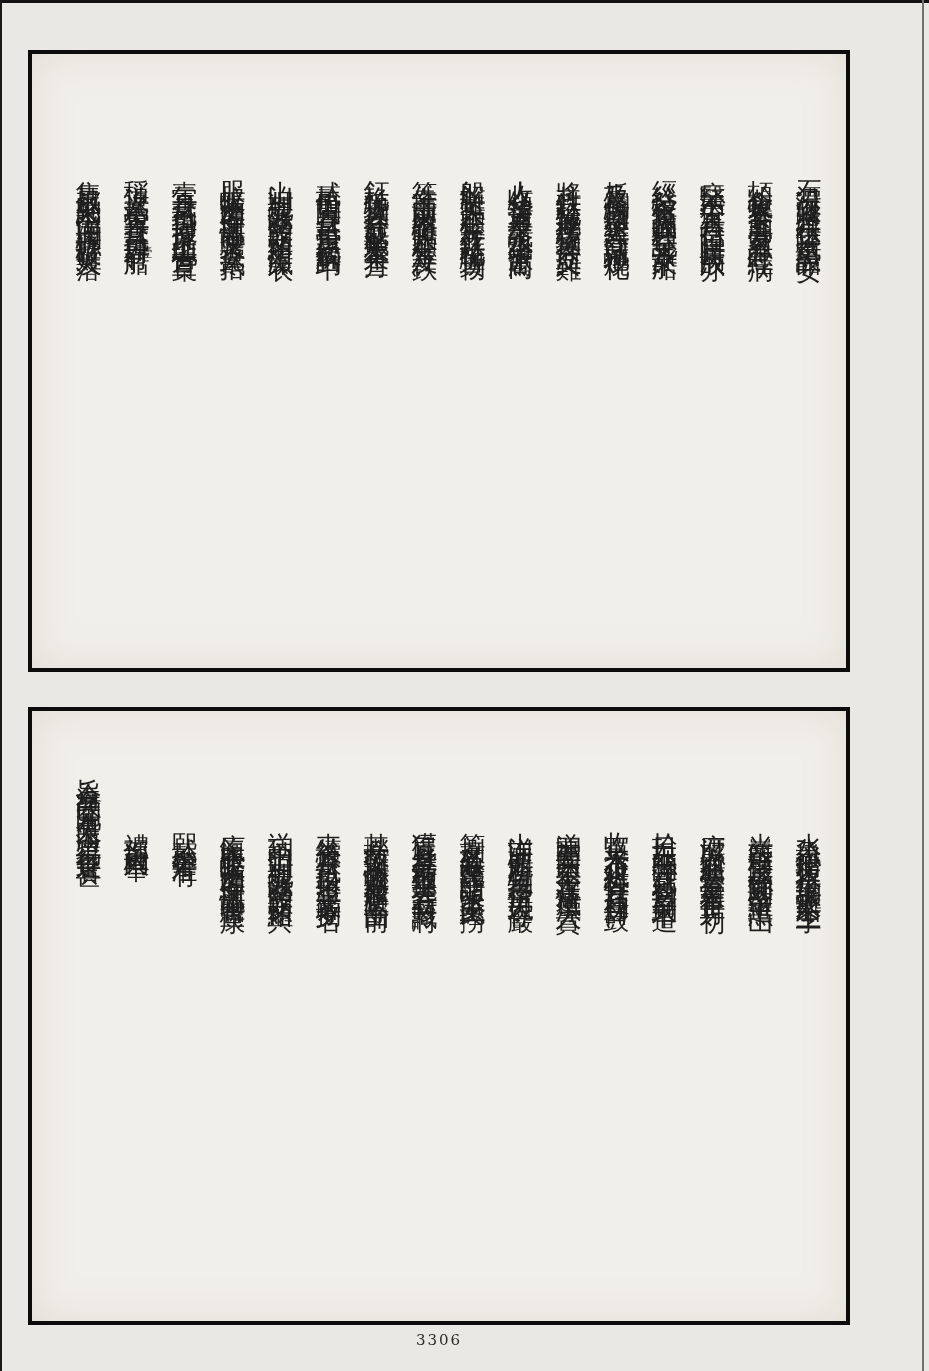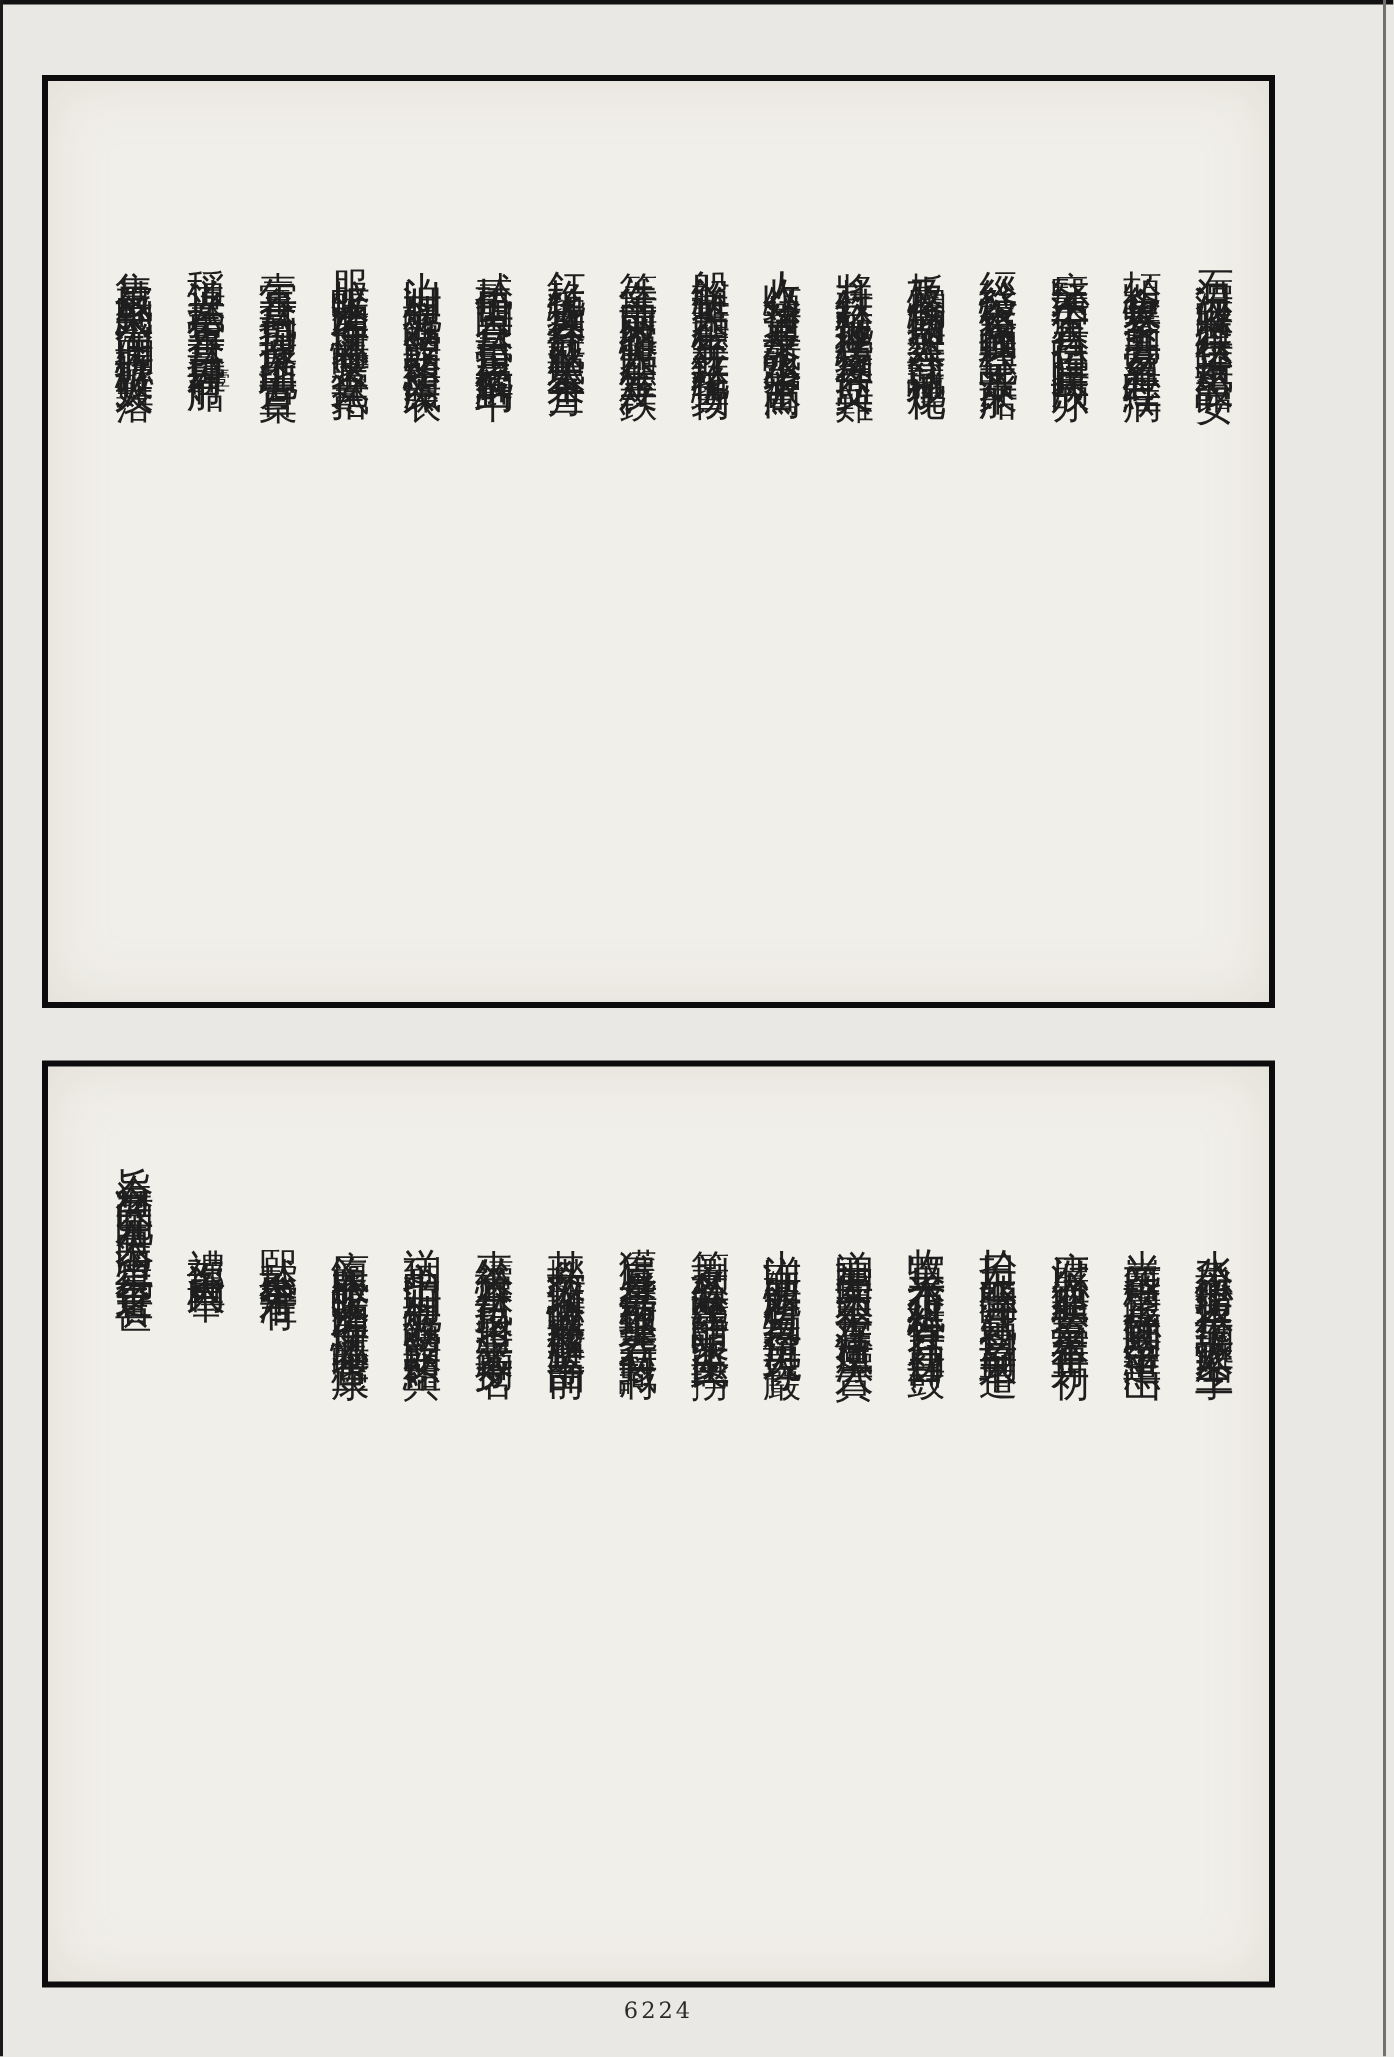--- a/index.html
+++ b/index.html
@@ -114,13 +114,13 @@
       <div class="col">其撈救難人撫恤收養撥船解送等由前</div>
       <div class="col">來續於本月貳拾玖日將李光巖等捌名</div>
       <div class="col">送到中山泊村地方隨飭發館安頓給與</div>
       <div class="col">廩餼衣服蚊帳酒肉等件撫恤養贍查康</div>
       <div class="col">熙貳拾叁年准有</div>
       <div class="col">禮部咨內稱奉</div>
       <div class="col raised">旨今海禁已開凡有人民海上貿易行走者甚</div>
     </div>
 </div>
 
-<div class="page-number">6224</div>
+<div class="page-number">3306</div>
 
 </body></html>

